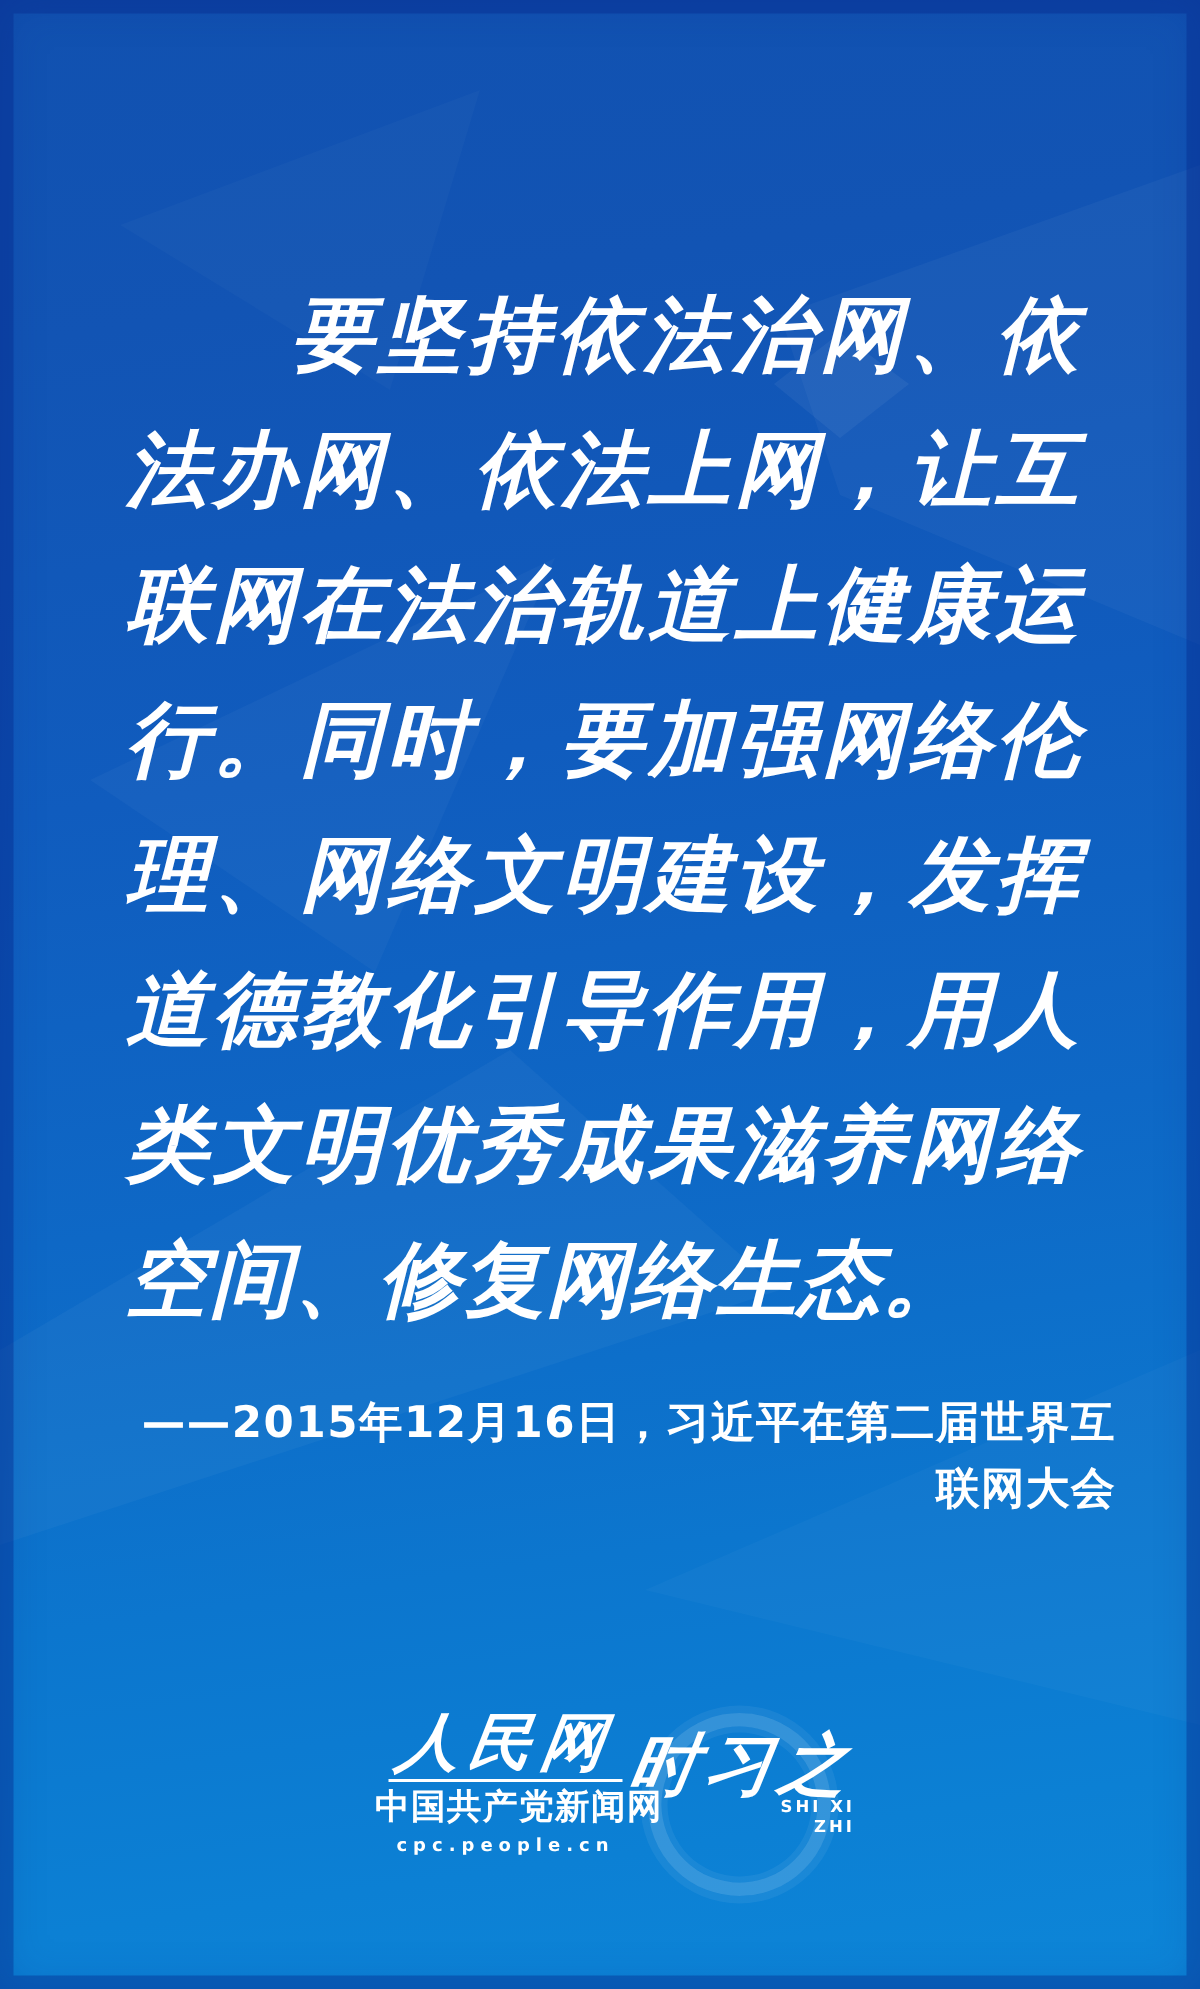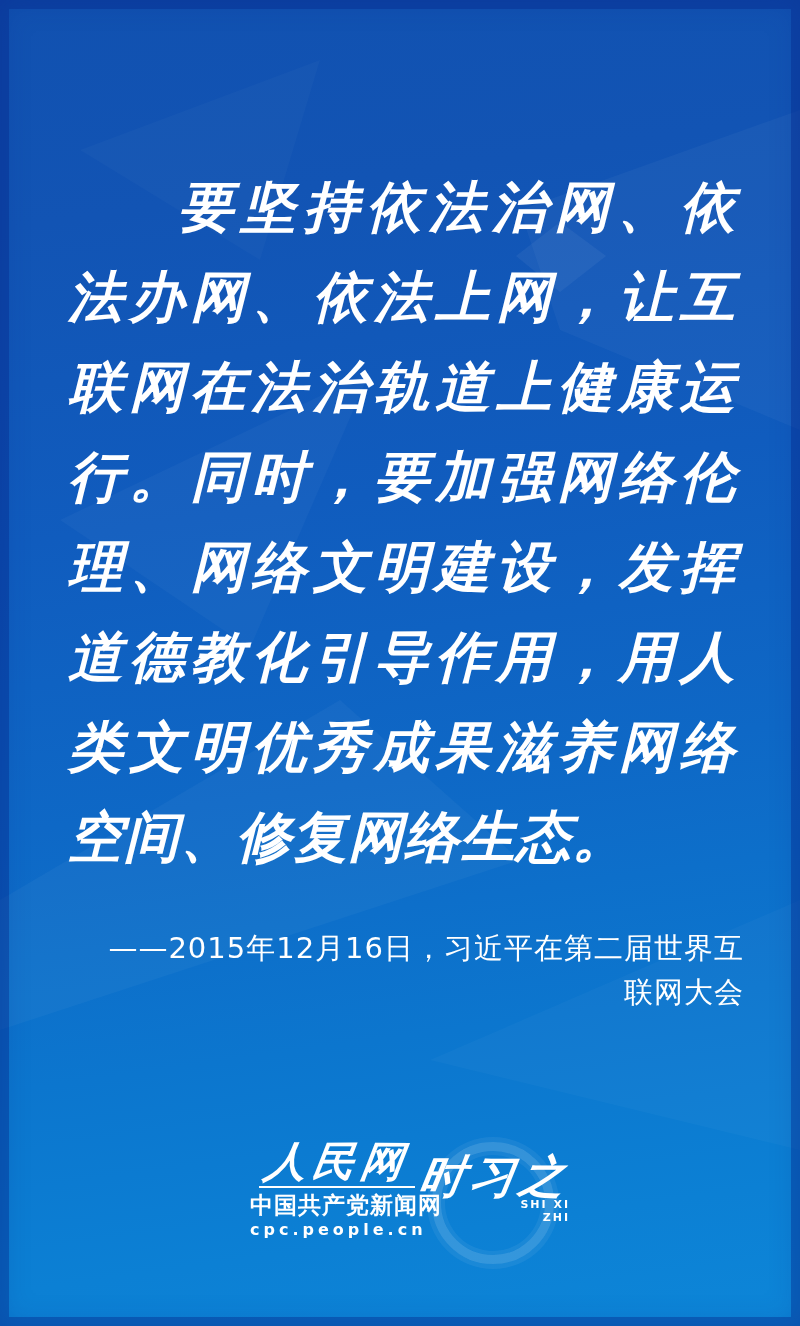--- a/index.html
+++ b/index.html
@@ -39,40 +39,40 @@
     pointer-events: none;
     box-shadow:
       inset 0 0 0 9px rgba(6, 40, 140, 0.40),
       inset 0 0 30px rgba(6, 40, 140, 0.25);
   }
   .quote {
     position: absolute;
     left: 68px;
     right: 64px;
     top: 162px;
-    margin: 0;
+    margin: 16px;
     font-size: 55px;
     line-height: 90px;
     font-weight: bold;
     font-style: italic;
     letter-spacing: 1px;
     text-align: justify;
     text-justify: inter-ideograph;
     text-indent: 2em;
     color: #ffffff;
   }
   .attribution {
     position: absolute;
     left: 80px;
     right: 56px;
     top: 926px;
     text-align: right;
     font-size: 29px;
     line-height: 44px;
-    font-weight: 400;
+    font-weight: 700;
     letter-spacing: 1px;
     color: #ffffff;
   }
   .footer {
     position: absolute;
     left: 0;
     right: 0;
     top: 1138px;
     height: 130px;
     pointer-events: none;
@@ -100,21 +100,21 @@
     margin: 2px auto 4px auto;
   }
   .people-name {
     font-size: 23px;
     font-weight: bold;
     letter-spacing: 1px;
     line-height: 26px;
     white-space: nowrap;
   }
   .people-url {
-    font-size: 16px;
+    font-size: 12px;
     font-weight: bold;
     letter-spacing: 4px;
     line-height: 20px;
     margin-top: 2px;
   }
   .sxz-logo {
     position: absolute;
     left: 420px;
     top: 8px;
     width: 170px;

